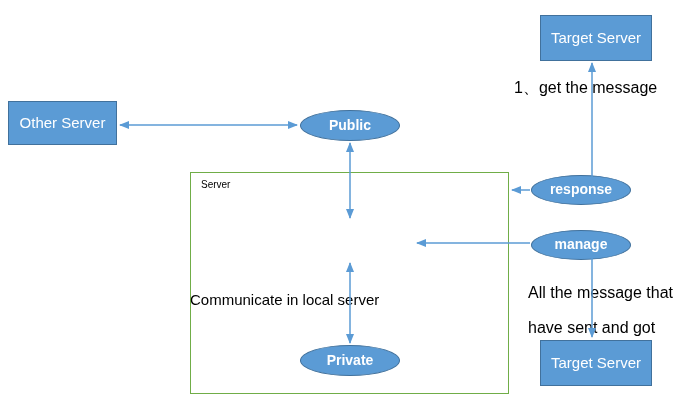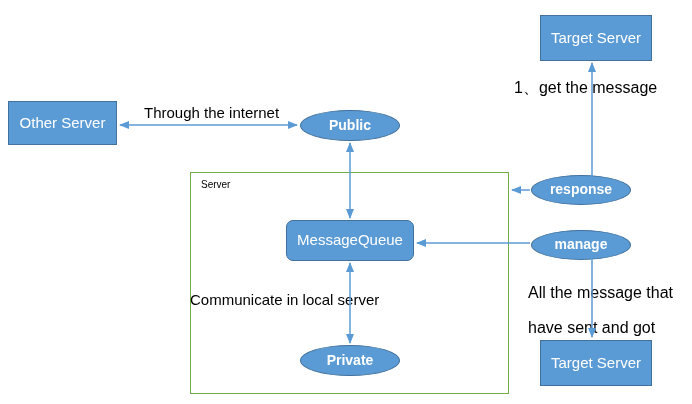--- a/index.html
+++ b/index.html
@@ -57,31 +57,29 @@
   <div class="group" style="left:190px; top:172px; width:319px; height:222px;">
     <div class="group-label">Server</div>
   </div>
 
   <div class="node" style="left:540px; top:15px; width:112px; height:46px;">Target Server</div>
 
   <div class="node" style="left:8px; top:101px; width:109px; height:44px;">Other Server</div>
 
   <div class="node" style="left:540px; top:340px; width:112px; height:46px;">Target Server</div>
 
-  <div class="node rounded" style="left:286px; top:220px; width:128px; height:41px;">MessageQueue</div>
 
   <div class="node ellipse" style="left:300px; top:110px; width:100px; height:31px;">Public</div>
 
   <div class="node ellipse" style="left:300px; top:345px; width:100px; height:31px;">Private</div>
 
   <div class="node ellipse" style="left:531px; top:175px; width:100px; height:30px;">response</div>
 
   <div class="node ellipse" style="left:531px; top:230px; width:100px; height:30px;">manage</div>
 
-  <div class="label big" style="left:144px; top:104px;">Through the internet</div>
 
   <div class="label" style="left:514px; top:78px;">1、get the message</div>
 
 
   <div class="label big" style="left:190px; top:291px; width:319px; text-align:left; white-space:nowrap;">Communicate in local server</div>
 
   <div class="label multiline" style="left:528px; top:270px;">
     <div>All the message that</div>
     <div>have sent and got</div>
   </div>

